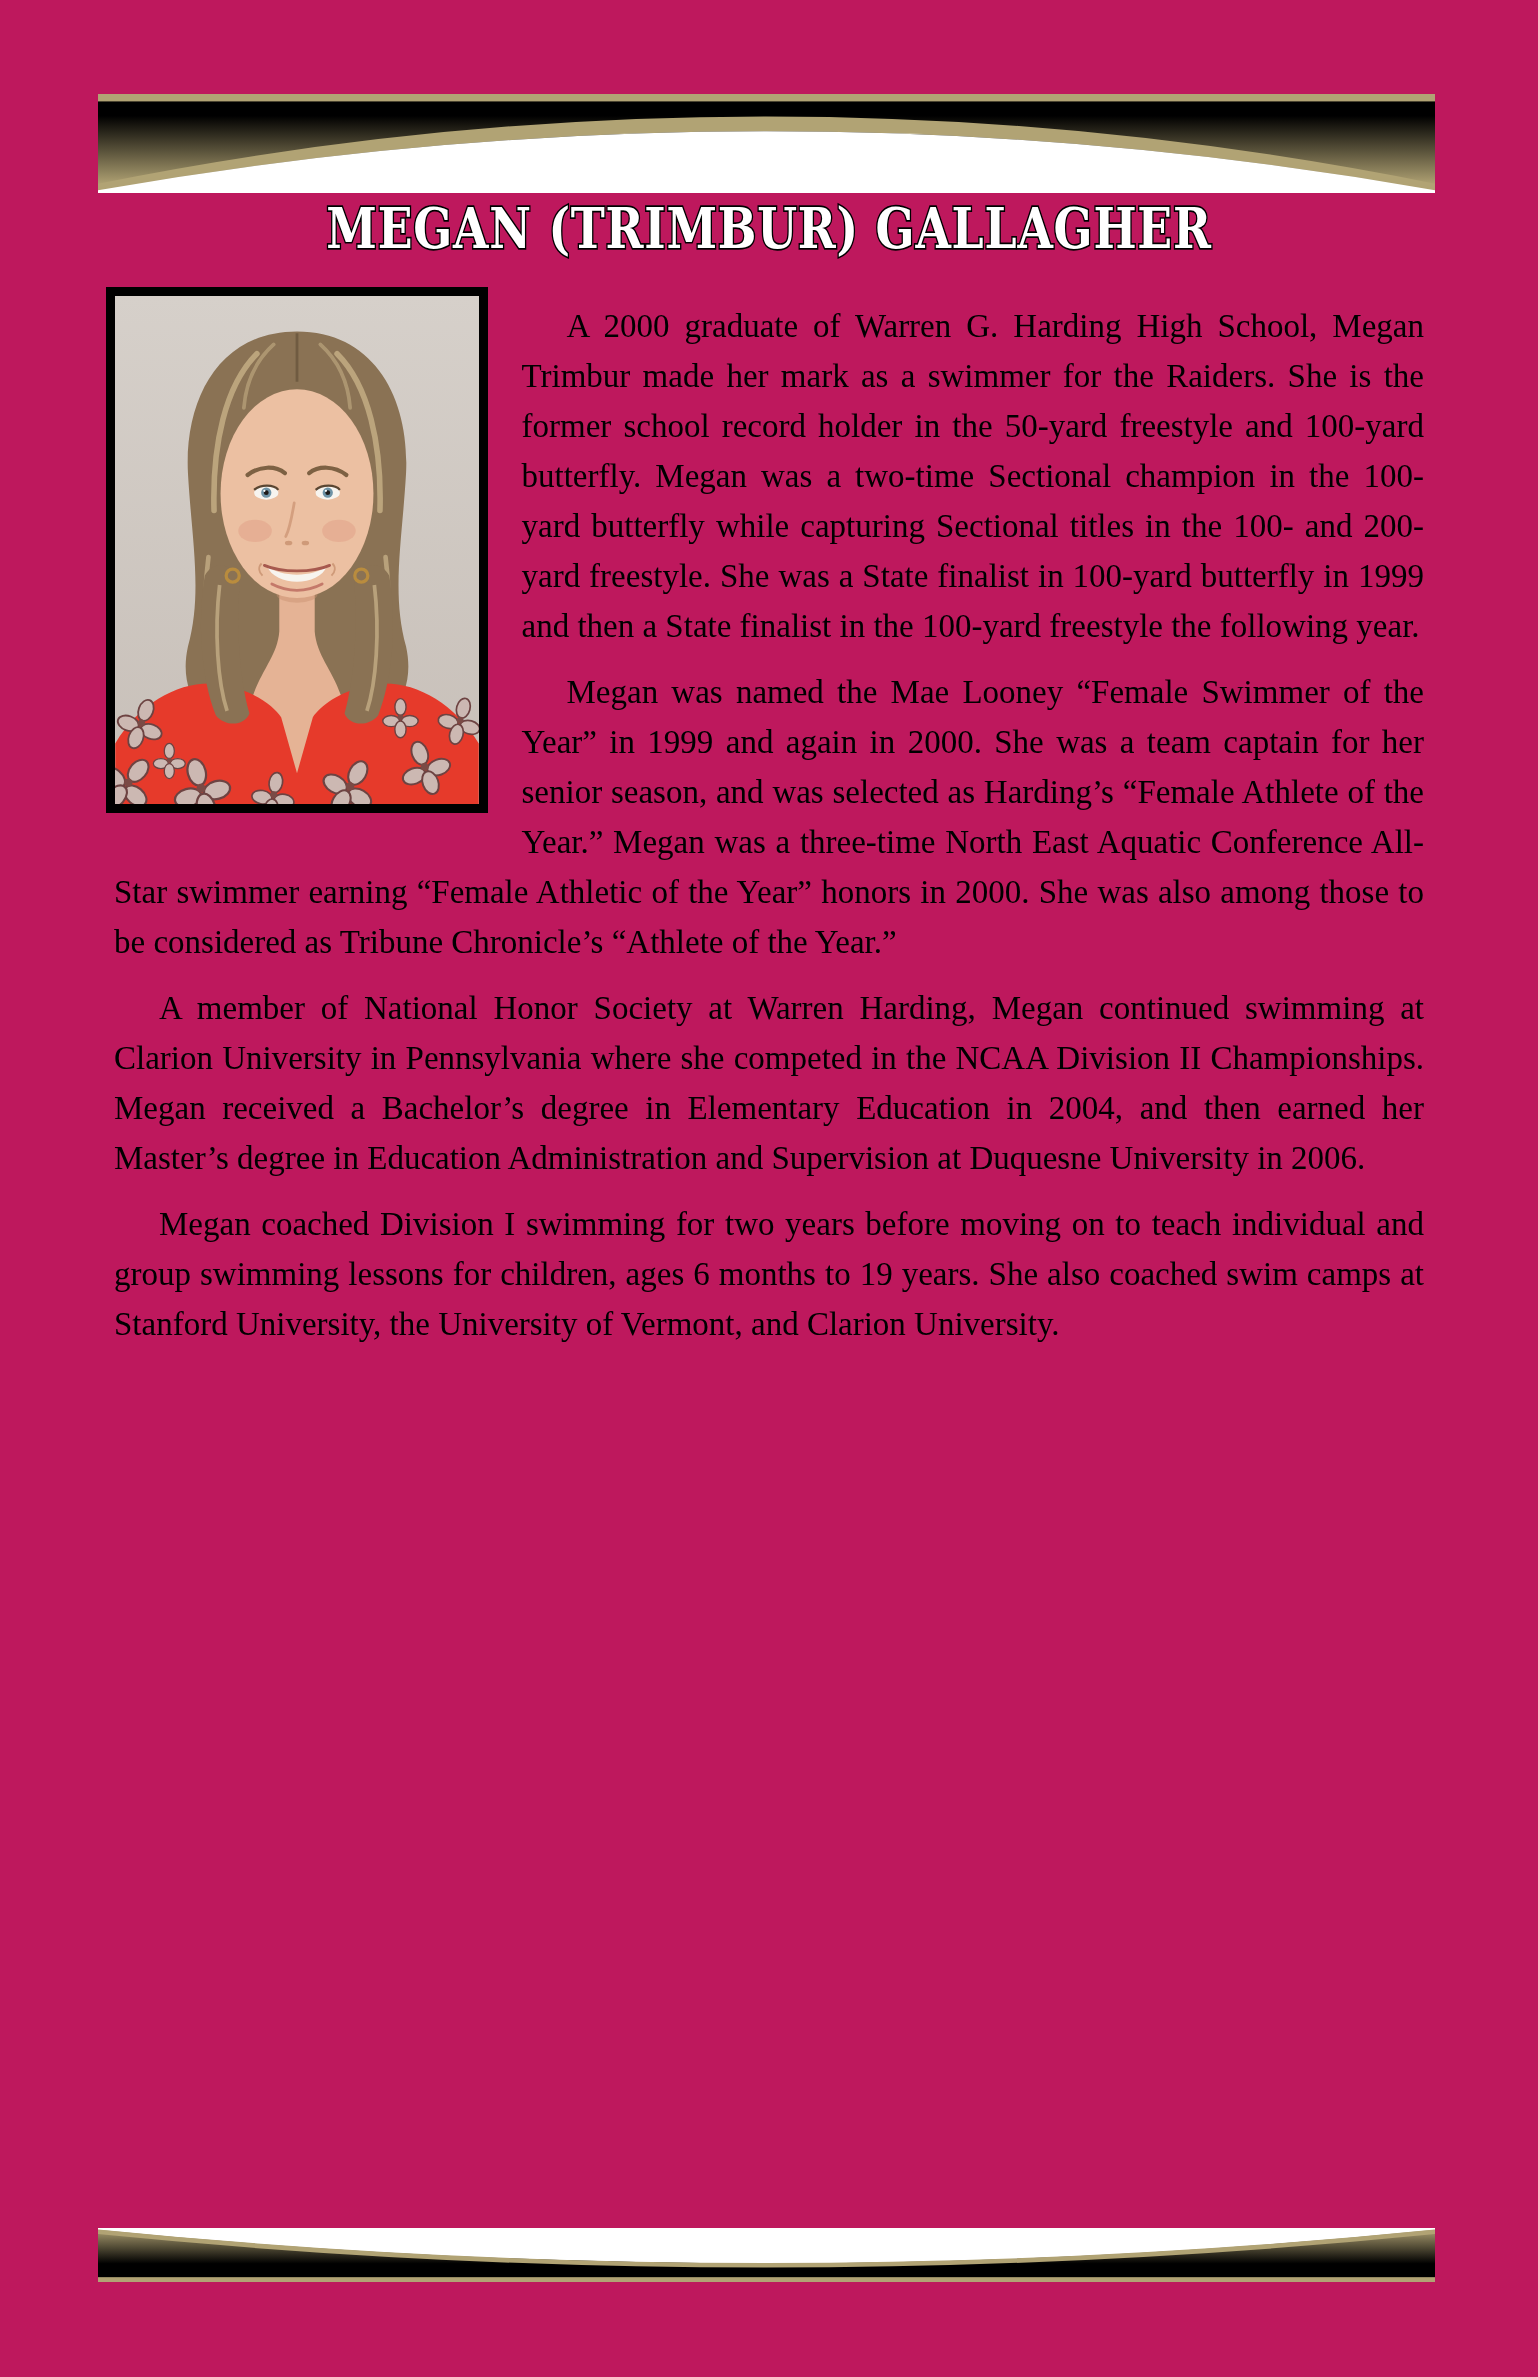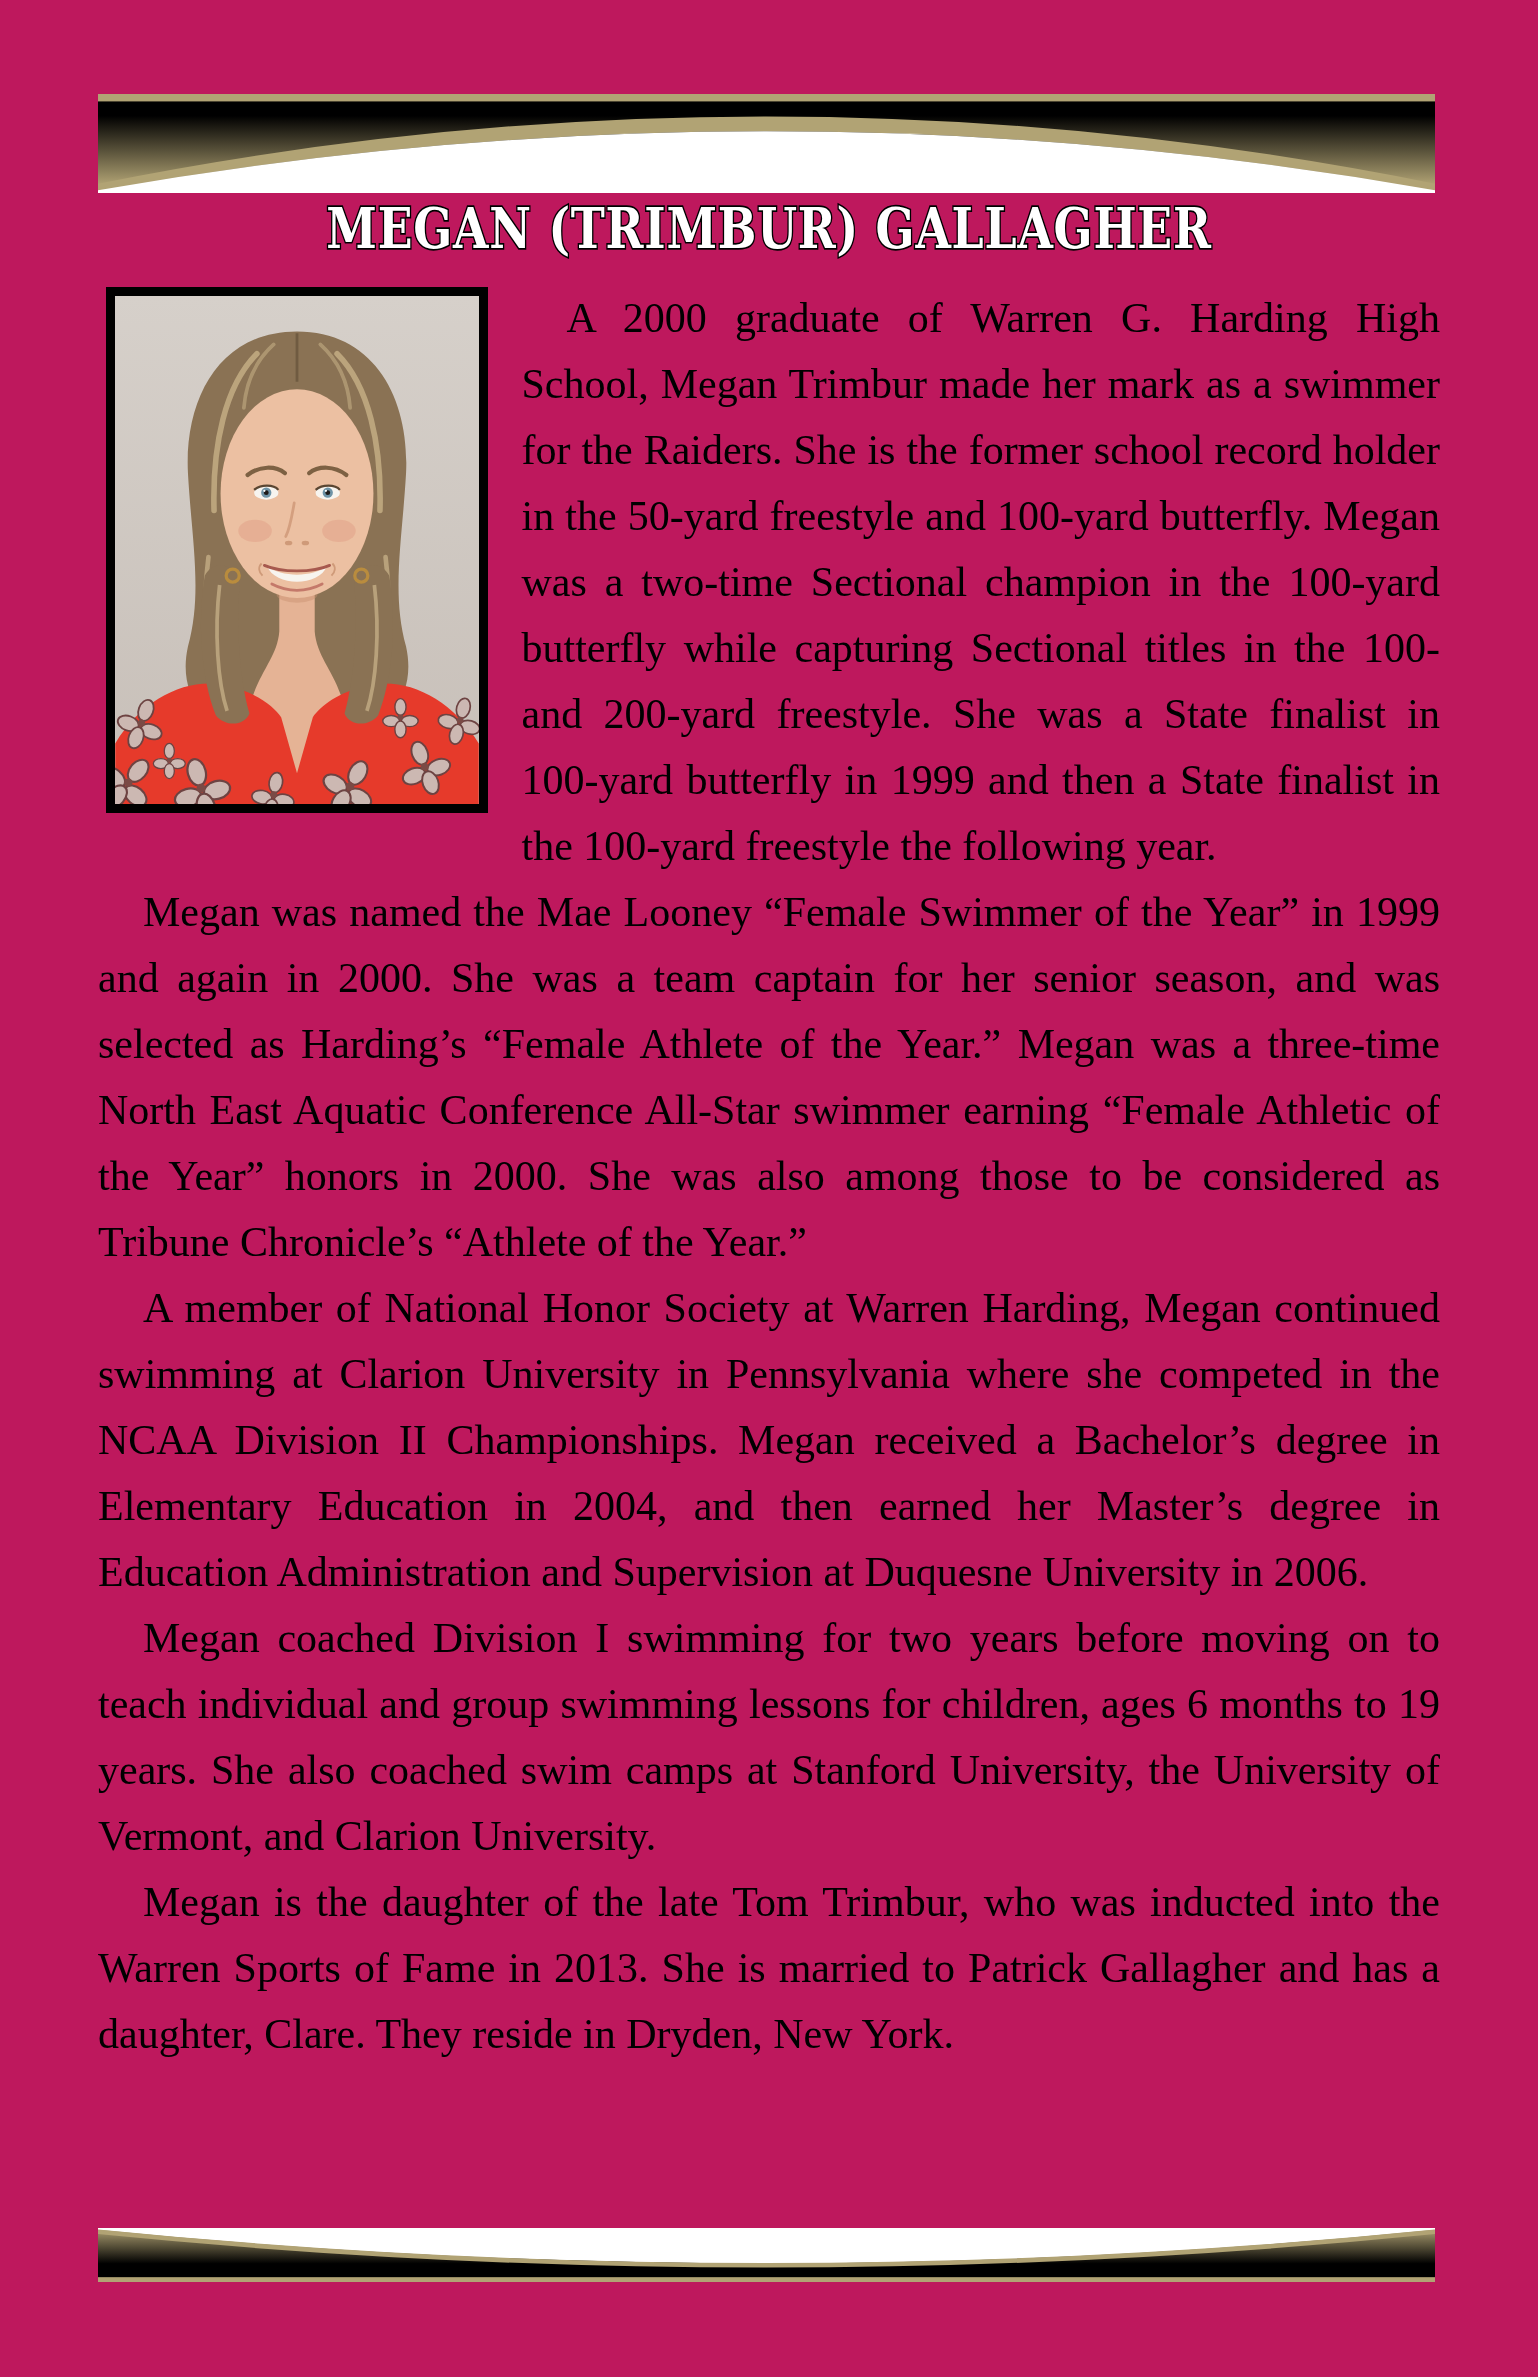--- a/index.html
+++ b/index.html
@@ -18,22 +18,22 @@
   .title-text{
     font-family:"DejaVu Serif","Liberation Serif",serif;
     font-weight:bold;
     letter-spacing:1px;
   }
   .content{
     position:absolute;left:98px;top:285px;width:1342px;
     color:#000;
   }
   .content p{
-    margin:0;padding:0;
-    font-size:42px;line-height:66px;
+    margin:16px;padding:0;
+    font-size:33px;line-height:50px;
     text-align:justify;
     text-indent:45px;
   }
   .photo-frame{
     float:left;
     width:364px;height:508px;
     border:9.3px solid #000000;
     margin:1.9px 34px 17px 7.5px;
     background:#d2ccc6;
   }
@@ -159,21 +159,20 @@
           <circle cx="126" cy="300" r="7"></circle>
           <circle cx="264" cy="300" r="7"></circle>
         </g>
       </svg>
     </div>
 
     <p>A 2000 graduate of Warren G. Harding High School, Megan Trimbur made her mark as a swimmer for the Raiders. She is the former school record holder in the 50-yard freestyle and 100-yard butterfly. Megan was a two-time Sectional champion in the 100-yard butterfly while capturing Sectional titles in the 100- and 200-yard freestyle. She was a State finalist in 100-yard butterfly in 1999 and then a State finalist in the 100-yard freestyle the following year.</p>
     <p>Megan was named the Mae Looney “Female Swimmer of the Year” in 1999 and again in 2000. She was a team captain for her senior season, and was selected as Harding’s “Female Athlete of the Year.” Megan was a three-time North East Aquatic Conference All-Star swimmer earning “Female Athletic of the Year” honors in 2000. She was also among those to be considered as Tribune Chronicle’s “Athlete of the Year.”</p>
     <p>A member of National Honor Society at Warren Harding, Megan continued swimming at Clarion University in Pennsylvania where she competed in the NCAA Division II Championships. Megan received a Bachelor’s degree in Elementary Education in 2004, and then earned her Master’s degree in Education Administration and Supervision at Duquesne University in 2006.</p>
     <p>Megan coached Division I swimming for two years before moving on to teach individual and group swimming lessons for children, ages 6 months to 19 years. She also coached swim camps at Stanford University, the University of Vermont, and Clarion University.</p>
-    <p>Megan is the daughter of the late Tom Trimbur, who was inducted into the Warren Sports of Fame in 2013. She is married to Patrick Gallagher and has a daughter, Clare. They reside in Dryden, New York.</p>
   </div>
 
   <svg class="banner banner-bottom" viewBox="0 0 1440 58" preserveAspectRatio="none" aria-hidden="true">
     <defs>
       <linearGradient id="gBot" x1="0" y1="0" x2="0" y2="1">
         <stop offset="0" stop-color="#b1a374"></stop>
         <stop offset="0.66" stop-color="#000000"></stop>
         <stop offset="0.90" stop-color="#000000"></stop>
         <stop offset="0.92" stop-color="#b1a374"></stop>
         <stop offset="1" stop-color="#b1a374"></stop>

